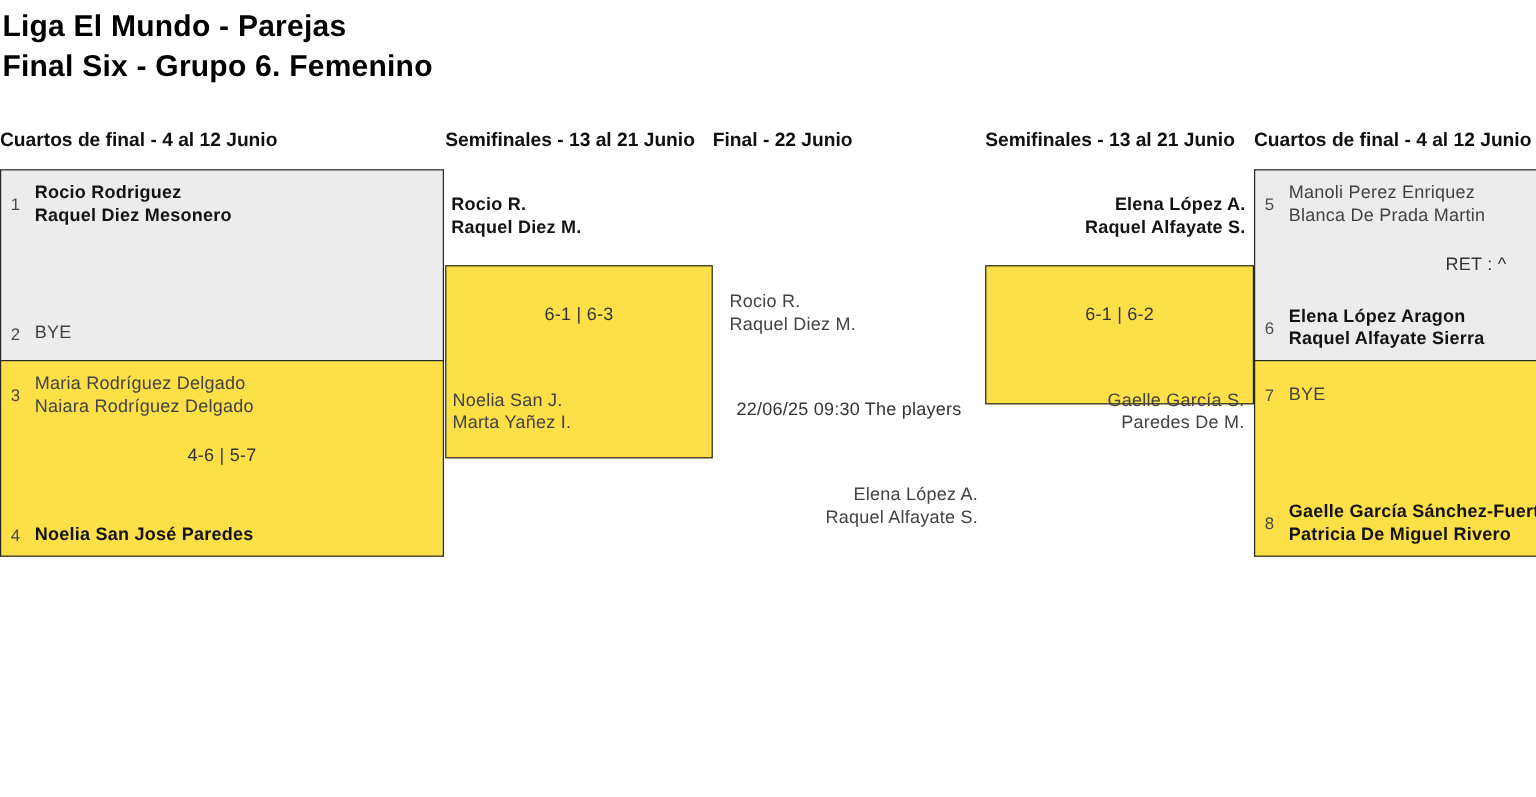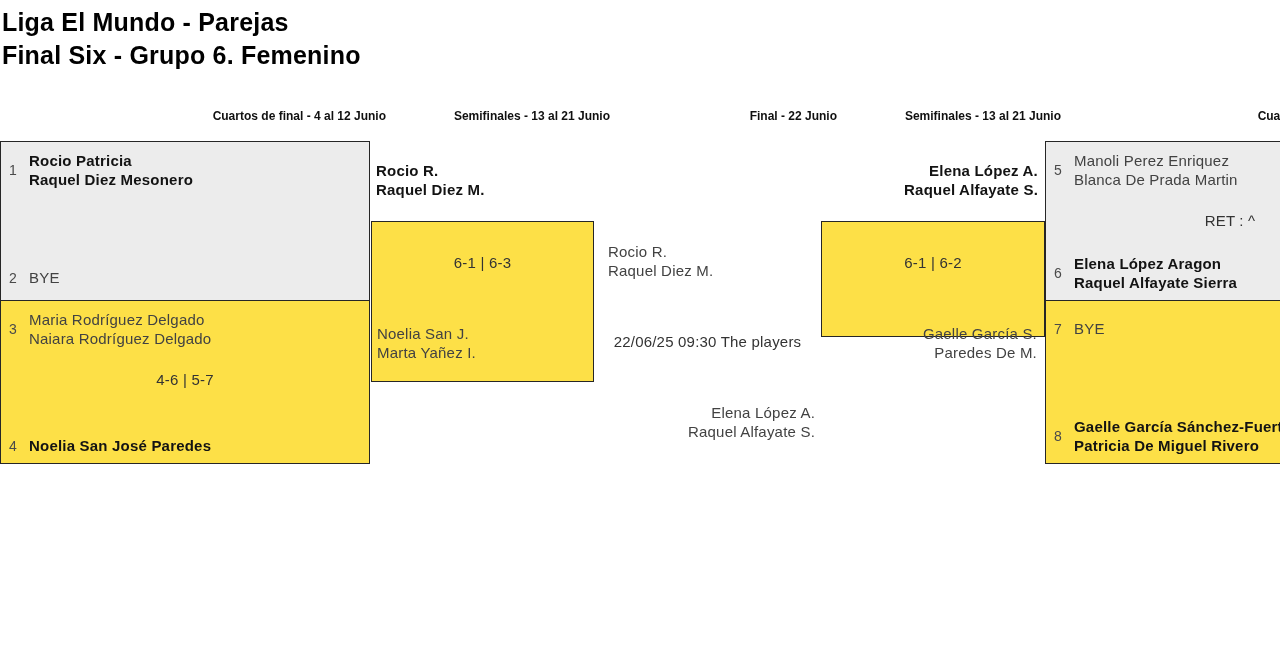--- a/index.html
+++ b/index.html
@@ -14,22 +14,22 @@
   
   .page-title{
     position:absolute;left:2px;top:6px;
     font-size:25px;font-weight:700;line-height:33px;color:#000;
     letter-spacing:0.2px;white-space:nowrap;
   }
 
   
   .round-header{
     position:absolute;top:109px;height:22px;
-    font-size:12px;font-weight:700;color:#101010;
-    text-align:right;white-space:nowrap;overflow:visible;padding-left:16px;
+    font-size:16px;font-weight:700;color:#101010;
+    text-align:left;white-space:nowrap;overflow:visible;
   }
   .rh1{left:0;width:370px;}
   .rh2{left:371px;width:223px;}
   .rh3{left:594px;width:227px;}
   .rh4{left:821px;width:224px;}
   .rh5{left:1045px;width:370px;}
 
   
   .box{
     position:absolute;box-sizing:border-box;
@@ -100,21 +100,21 @@
   <div class="round-header rh1">Cuartos de final - 4 al 12 Junio</div>
   <div class="round-header rh2">Semifinales - 13 al 21 Junio</div>
   <div class="round-header rh3">Final - 22 Junio</div>
   <div class="round-header rh4">Semifinales - 13 al 21 Junio</div>
   <div class="round-header rh5">Cuartos de final - 4 al 12 Junio</div>
 
   <div class="box gray qf-l-1">
     <div class="prow p1">
       <span class="seed">1</span>
       <span class="names win">
-        <span style="display:block">Rocio Patricia</span>
+        <span style="display:block">Rocio Rodriguez</span>
         <span style="display:block">Raquel Diez Mesonero</span>
       </span>
     </div>
     <div class="prow p2 single">
       <span class="seed">2</span>
       <span class="names">BYE</span>
     </div>
   </div>
 
   <div class="box qf-l-2">

